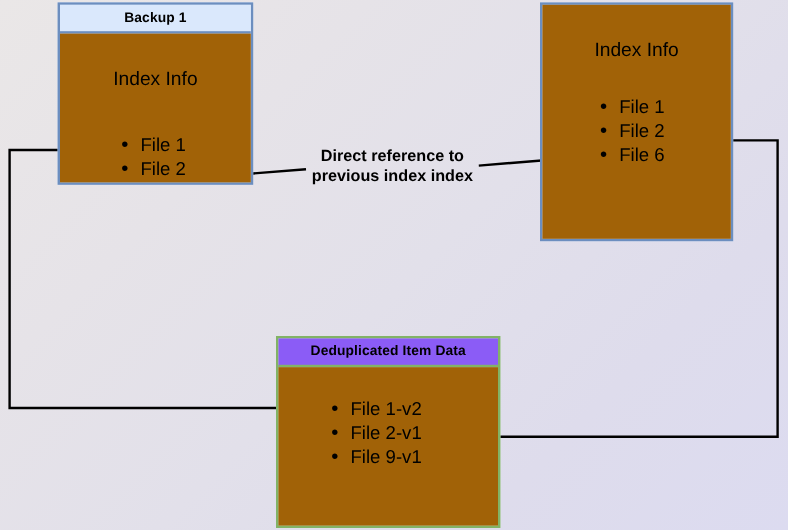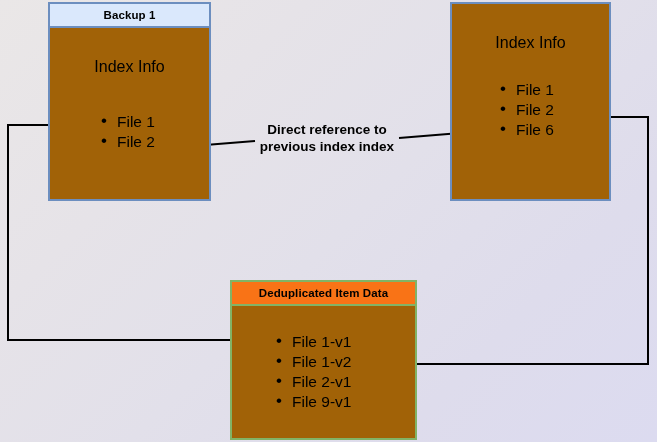--- a/index.html
+++ b/index.html
@@ -48,21 +48,21 @@
   }
   .node-blue .node-header {
     background: #dae8fc;
     border-bottom: 2px solid #6c8ebf;
   }
   .node-green {
     border: 2px solid #82b366;
     background: #d5e8d4;
   }
   .node-green .node-header {
-    background: #f97316;
+    background: #8b5cf6;
     border-bottom: 2px solid #82b366;
   }
   .index-title {
     position: absolute;
     left: 0; right: 0;
     top: 30px;
     text-align: center;
     font-size: 16px;
     color: #000000;
   }
@@ -118,21 +118,21 @@
     </defs>
 
     <path d="M 92 125 L 8 125 L 8 340 L 272 340" fill="none" stroke="#000000" stroke-width="2" marker-end="url(#arrow)"></path>
 
     <path d="M 575 117 L 648 117 L 648 364 L 384 364" fill="none" stroke="#000000" stroke-width="2" marker-end="url(#arrow)"></path>
 
     <path d="M 497 130 L 399 138" fill="none" stroke="#000000" stroke-width="2"></path>
     <path d="M 255 141 L 168 148" fill="none" stroke="#000000" stroke-width="2" marker-end="url(#arrow)"></path>
   </svg>
 
-  <div class="node node-blue" style="left:48px; top:2px; width:163px; height:199px;">
+  <div class="node node-blue" style="left:48px; top:2px; width:163px; height:152px;">
     <div class="node-header">Backup 1</div>
     <div class="node-body">
       <div class="index-title">Index Info</div>
       <ul class="item-list" style="left:51px; top:84px;">
         <li>File 1</li>
         <li>File 2</li>
       </ul>
     </div>
   </div>
 
@@ -144,21 +144,20 @@
         <li>File 2</li>
         <li>File 6</li>
       </ul>
     </div>
   </div>
 
   <div class="node node-green" style="left:230px; top:280px; width:187px; height:160px;">
     <div class="node-header">Deduplicated Item Data</div>
     <div class="node-body">
       <ul class="item-list" style="left:44px; top:26px;">
-        <li>File 1-v1</li>
         <li>File 1-v2</li>
         <li>File 2-v1</li>
         <li>File 9-v1</li>
       </ul>
     </div>
   </div>
 
   <div class="edge-label" style="left:254px; top:121px; width:146px;font-weight:bold;">
     <div>Direct reference to</div>
     <div>previous index index</div>

